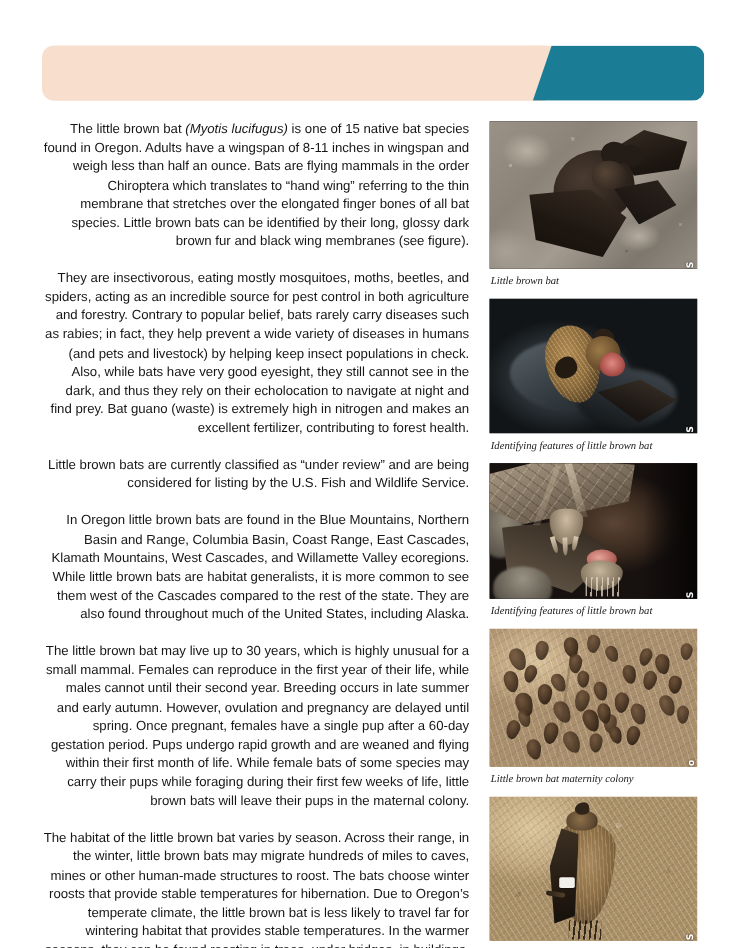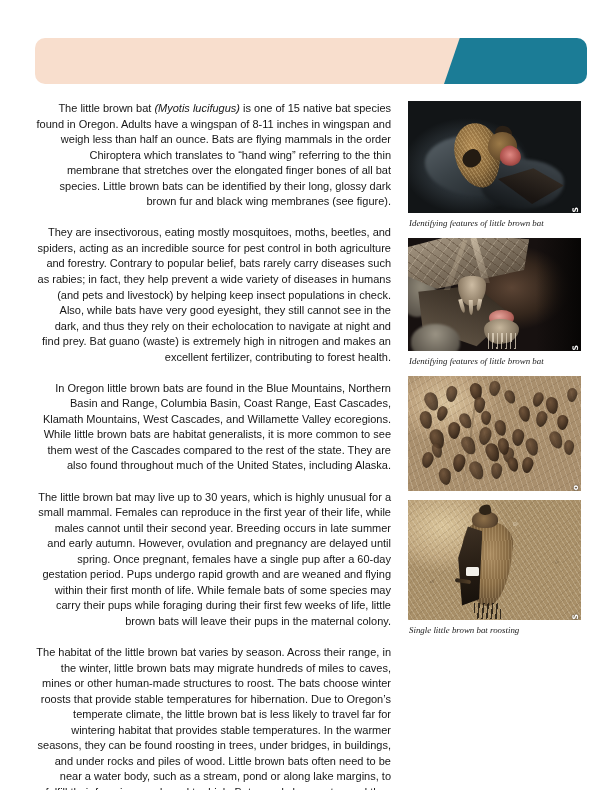--- a/index.html
+++ b/index.html
@@ -516,27 +516,43 @@
 
 <div class="header-wrap">
   <div class="header-peach"></div>
   <div class="header-peach-skew"></div>
   <div class="header-teal"></div>
 </div>
 
 <div class="text-col" id="text-col">
     <div class="para"><span>The little brown bat </span><span class="sci">(Myotis lucifugus)</span><span> is one of 15 native bat species found in Oregon. Adults have a wingspan of 8-11 inches in wingspan and weigh less than half an ounce. Bats are flying mammals in the order Chiroptera which translates to “hand wing” referring to the thin membrane that stretches over the elongated finger bones of all bat species. Little brown bats can be identified by their long, glossy dark brown fur and black wing membranes (see figure).</span></div>
     <div class="para"><span>They are insectivorous, eating mostly mosquitoes, moths, beetles, and spiders, acting as an incredible source for pest control in both agriculture and forestry.  Contrary to popular belief, bats rarely carry diseases such as rabies; in fact, they help prevent a wide variety of diseases in humans (and pets and livestock) by helping keep insect populations in check. Also, while bats have very good eyesight, they still cannot see in the dark, and thus they rely on their echolocation to navigate at night and find prey. Bat guano (waste) is extremely high in nitrogen and makes an excellent fertilizer, contributing to forest health.</span></div>
+    <div class="para"><span>Little brown bats are currently classified as “under review” and are being considered for listing by the U.S. Fish and Wildlife Service.</span></div>
     <div class="para"><span>In Oregon little brown bats are found in the Blue Mountains, Northern Basin and Range, Columbia Basin, Coast Range, East Cascades, Klamath Mountains, West Cascades, and Willamette Valley ecoregions. While little brown bats are habitat generalists, it is more common to see them west of the Cascades compared to the rest of the state.  They are also found throughout much of the United States, including Alaska.</span></div>
     <div class="para"><span>The little brown bat may live up to 30 years, which is highly unusual for a small mammal. Females can reproduce in the first year of their life, while males cannot until their second year. Breeding occurs in late summer and early autumn. However, ovulation and pregnancy are delayed until spring. Once pregnant, females have a single pup after a 60-day gestation period. Pups undergo rapid growth and are weaned and flying within their first month of life. While female bats of some species may carry their pups while foraging during their first few weeks of life, little brown bats will leave their pups in the maternal colony.</span></div>
     <div class="para p-last"><span>The habitat of the little brown bat varies by season. Across their range, in the winter, little brown bats may migrate hundreds of miles to caves, mines or other human-made structures to roost. The bats choose winter roosts that provide stable temperatures for hibernation. Due to Oregon’s temperate climate, the little brown bat is less likely to travel far for wintering habitat that provides stable temperatures. In the warmer seasons, they can be found roosting in trees, under bridges, in buildings, and under rocks and piles of wood. Little brown bats often need to be near a water body, such as a stream, pond or along lake margins, to fulfill their foraging needs and to drink. Bats need clean water, and they drink while flying over water sources. They are not territorial. Instead, they may spend time in large groups with hundreds to thousands of individuals during hibernation or pup-rearing. Reproductive females form maternity colonies and live separately from non-reproductive females and males. This will eventually turn into a nursery colony that can range from a dozen individuals to more than 1,000 bats.</span></div>
   </div>
 
 <div class="photo-col">
 
+  <div class="figure">
+    <div class="photo ph1">
+      <div class="ph1-bg"></div>
+      <div class="ph1-speck"></div>
+      <div class="ph1-wing-up"></div>
+      <div class="ph1-body"></div>
+      <div class="ph1-ear-a"></div>
+      <div class="ph1-ear-b"></div>
+      <div class="ph1-head"></div>
+      <div class="ph1-wing-low"></div>
+      <div class="ph1-wing-edge"></div>
+      <div class="credit">Photo: J.N. Stewart, USFWS</div>
+    </div>
+    <div class="caption">Little brown bat</div>
+  </div>
 
   <div class="figure">
     <div class="photo ph2">
       <div class="ph2-bg"></div>
       <div class="ph2-glovefold"></div>
       <div class="ph2-glovefold2"></div>
       <div class="ph2-wingdark"></div>
       <div class="ph2-furbody"></div>
       <div class="ph2-fur-tex"></div>
       <div class="ph2-ear1"></div>
@@ -609,20 +625,21 @@
           <div class="bat-blob" style="left: 58%; top: 70%; width: 10px; height: 15px; transform: rotate(-14deg); opacity: 0.96;"></div>
           <div class="bat-blob" style="left: 92%; top: 10%; width: 10px; height: 14px; transform: rotate(12deg); opacity: 0.82;"></div>
           <div class="bat-blob" style="left: 30%; top: 32%; width: 11px; height: 16px; transform: rotate(-24deg); opacity: 0.85;"></div>
           <div class="bat-blob" style="left: 42%; top: 30%; width: 10px; height: 14px; transform: rotate(4deg); opacity: 0.89;"></div>
           <div class="bat-blob" style="left: 52%; top: 54%; width: 11px; height: 17px; transform: rotate(-6deg); opacity: 0.92;"></div>
           <div class="bat-blob" style="left: 66%; top: 70%; width: 11px; height: 16px; transform: rotate(16deg); opacity: 0.96;"></div>
           <div class="bat-blob" style="left: 14%; top: 58%; width: 10px; height: 15px; transform: rotate(-10deg); opacity: 0.82;"></div>
         </div>
       <div class="credit">Photo: Kristin Bobo</div>
     </div>
+    <div class="caption">Little brown bat maternity colony</div>
   </div>
 
   <div class="figure">
     <div class="photo ph5">
       <div class="ph5-bg"></div>
       <div class="ph5-tex"></div>
       <div class="ph5-body"></div>
       <div class="ph5-body-tex"></div>
       <div class="ph5-wing"></div>
       <div class="ph5-thumb"></div>

